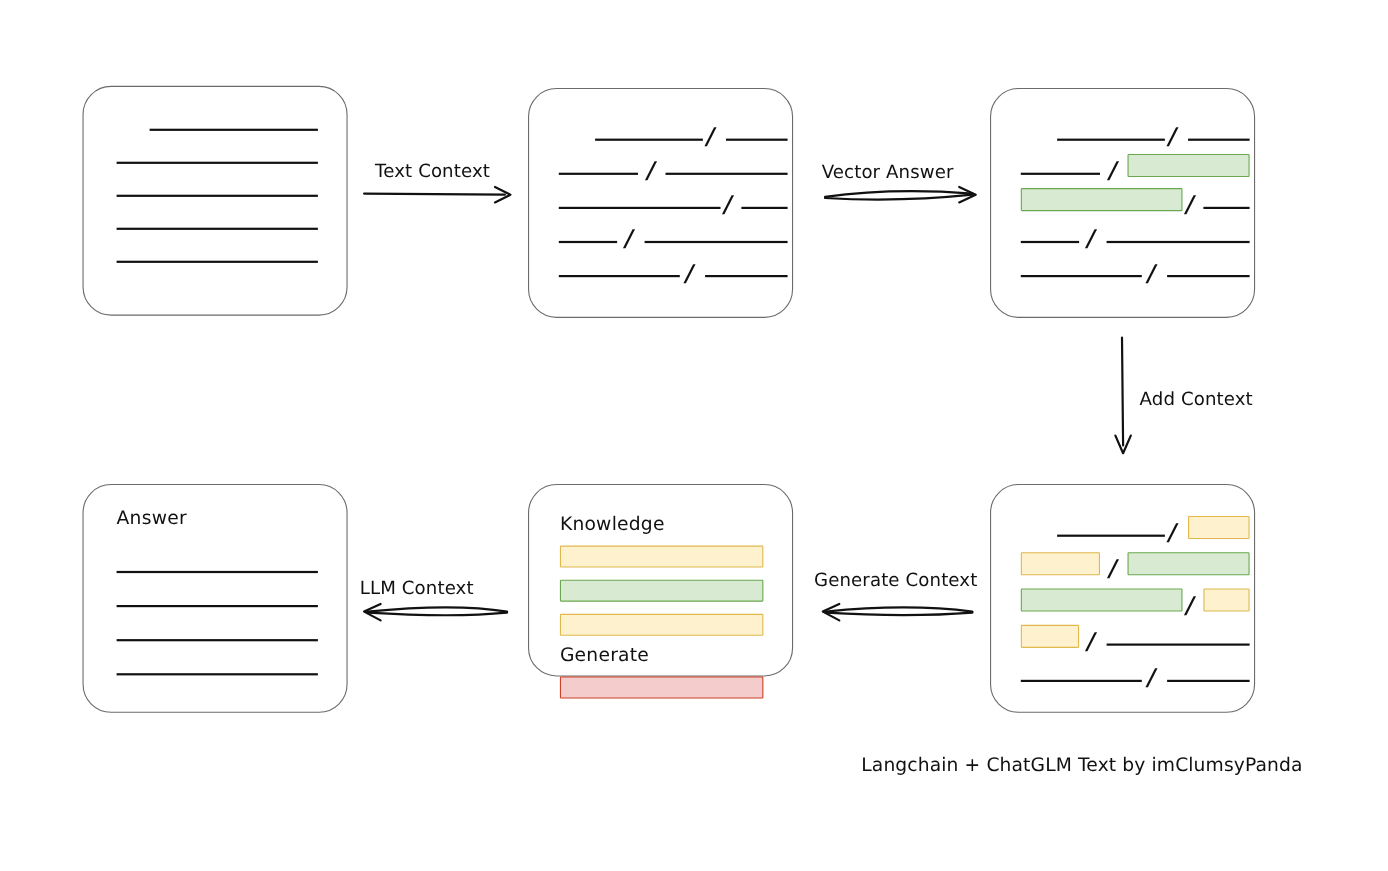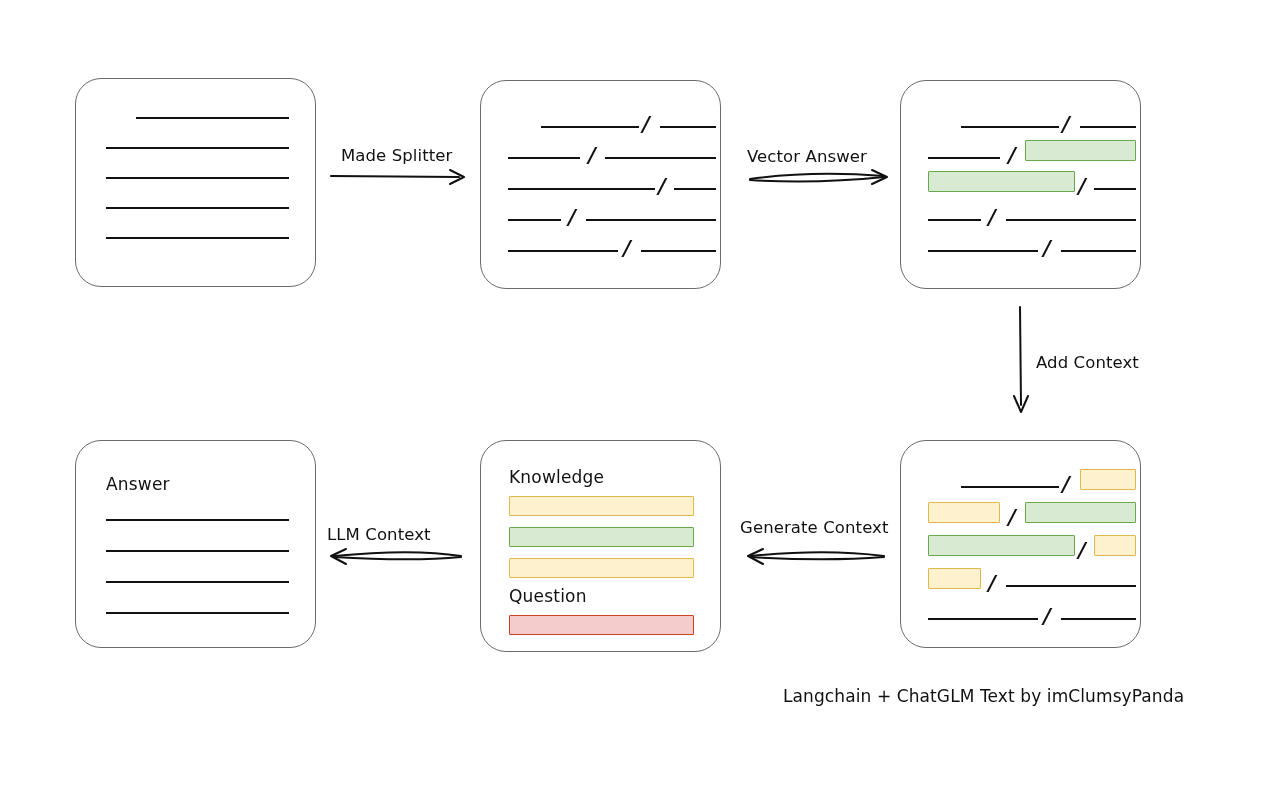--- a/index.html
+++ b/index.html
@@ -136,37 +136,37 @@
         <div class="seg seg-line" style="left: 27px; top: 138px; width: 53px;"></div>
         <div class="seg seg-slash" style="left: 87px; top: 138px;">/</div>
         <div class="seg seg-line" style="left: 105px; top: 138px; width: 130px;"></div>
         <div class="seg seg-line" style="left: 27px; top: 169px; width: 110px;"></div>
         <div class="seg seg-slash" style="left: 142px; top: 169px;">/</div>
         <div class="seg seg-line" style="left: 160px; top: 169px; width: 75px;"></div>
       </div>
   </div>
 
   <div class="card" style="left:75px; top:440px; width:241px; height:208px;">
-    <span class="card-title" style="left:30px; top:33px;text-align:center;">Answer</span>
+    <span class="card-title" style="left:30px; top:20px;text-align:center;">Answer</span>
     <div class="node-body">
         <div class="seg seg-line" style="left: 30px; top: 78px; width: 183px;"></div>
         <div class="seg seg-line" style="left: 30px; top: 109px; width: 183px;"></div>
         <div class="seg seg-line" style="left: 30px; top: 140px; width: 183px;"></div>
         <div class="seg seg-line" style="left: 30px; top: 171px; width: 183px;"></div>
       </div>
   </div>
 
-  <div class="card" style="left:480px; top:440px; width:241px; height:212px;">
+  <div class="card" style="left:480px; top:440px; width:241px; height:175px;">
     <span class="card-title" style="left:28px; top:26px;">Knowledge</span>
     <div class="node-body">
         <div class="bar" style="left: 28px; top: 55px; width: 185px; background: rgb(253, 242, 205); border: 1.5px solid rgb(224, 184, 76);"></div>
         <div class="bar" style="left: 28px; top: 86px; width: 185px; background: rgb(217, 234, 211); border: 1.5px solid rgb(106, 168, 79);"></div>
         <div class="bar" style="left: 28px; top: 117px; width: 185px; background: rgb(253, 242, 205); border: 1.5px solid rgb(224, 184, 76);"></div>
       </div>
-    <span class="card-title" style="left:28px; top:145px;">Question</span>
+    <span class="card-title" style="left:28px; top:145px;">Generate</span>
     <div class="node-body">
         <div class="bar" style="left: 28px; top: 174px; width: 185px; background: rgb(244, 204, 204); border: 1.5px solid rgb(204, 65, 37);"></div>
       </div>
   </div>
 
   <div class="card" style="left:900px; top:440px; width:241px; height:208px;">
     <div class="node-body">
         <div class="seg seg-line" style="left: 60px; top: 45px; width: 98px;"></div>
         <div class="seg seg-slash" style="left: 161px; top: 45px;">/</div>
         <div class="seg seg-box" style="left: 179px; top: 28px; width: 56px; background: rgb(253, 242, 205); border: 1.5px solid rgb(224, 184, 76);"></div>
@@ -209,21 +209,21 @@
       <path d="M763,549 L748,556 L763,564" fill="none" stroke="#111111" stroke-width="2" stroke-linejoin="round" stroke-linecap="round"></path>
     </g>
 
     <g>
       <path d="M461,556 C430,551 385,551 334,556" fill="none" stroke="#111111" stroke-width="2" stroke-linecap="round"></path>
       <path d="M461,557 C430,560 385,560 334,557" fill="none" stroke="#111111" stroke-width="2" stroke-linecap="round"></path>
       <path d="M346,549 L331,556 L346,564" fill="none" stroke="#111111" stroke-width="2" stroke-linejoin="round" stroke-linecap="round"></path>
     </g>
   </svg>
 
-  <span class="edge-label" style="left:341px; top:146px;">Made Splitter</span>
+  <span class="edge-label" style="left:341px; top:146px;">Text Context</span>
   <span class="edge-label" style="left:747px; top:147px;">Vector Answer</span>
   <span class="edge-label" style="left:1036px; top:353px;text-align:right;">Add Context</span>
   <span class="edge-label" style="left:740px; top:518px;">Generate Context</span>
   <span class="edge-label" style="left:327px; top:525px;">LLM Context</span>
 
   <span class="caption" style="left:783px; top:686px;">Langchain + ChatGLM Text by imClumsyPanda</span>
 
 </div>
 
 </body></html>

